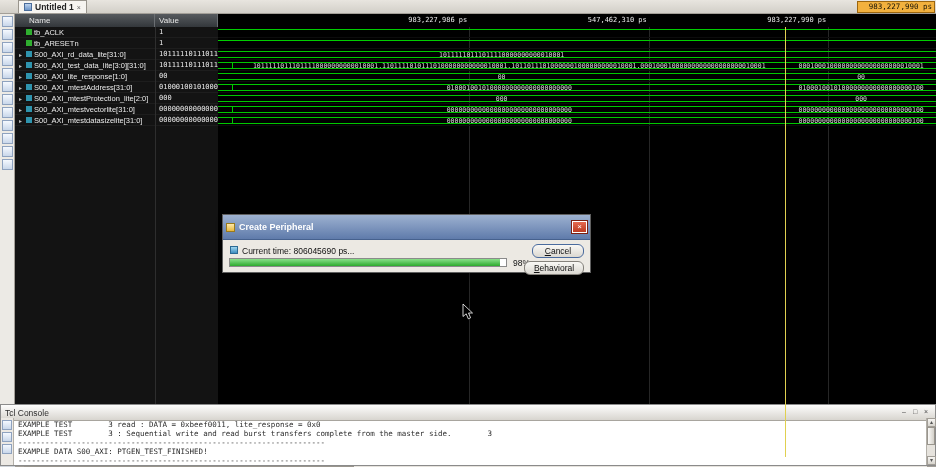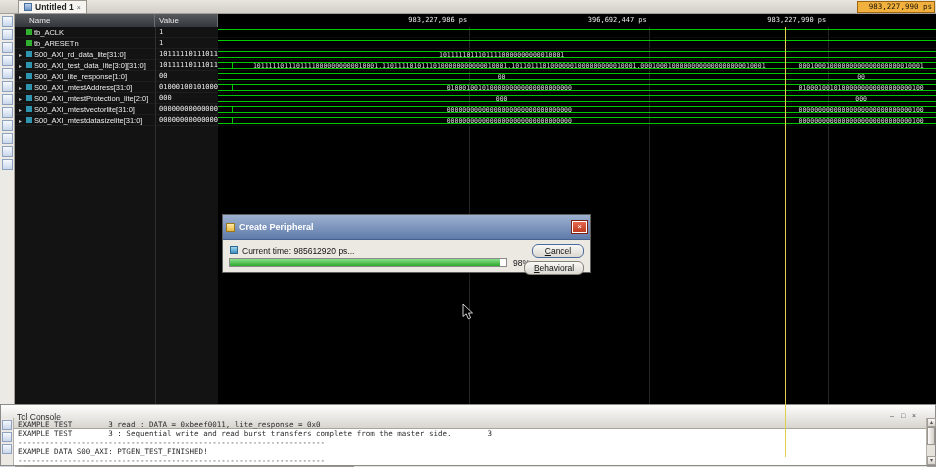--- a/index.html
+++ b/index.html
@@ -11,21 +11,21 @@
   #titlebar{position:absolute;left:0;top:0;width:936px;height:14px;background:linear-gradient(#a9b2bd,#86929f);border-bottom:1px solid #66707c;display:flex;align-items:center;padding-left:4px}
   #titlebar .t1{font-weight:bold;font-size:9px;color:#101010}
   #titlebar .t2{font-size:9px;margin-left:4px;color:#15181c}
   #title-close{position:absolute;right:2px;top:1px;width:16px;height:12px;background:linear-gradient(#e2614d,#af3124);border:1px solid #77170e;color:#fff;font-size:8px;line-height:10px;text-align:center}
   #main-toolbar{position:absolute;left:0;top:14px;width:936px;height:13px;background:linear-gradient(#f5f3ef,#ddDAD4);border-bottom:1px solid #b3b0a9;display:flex;align-items:center;gap:2px;padding-left:3px}
   .tb-icon{width:10px;height:10px;border:1px solid #93a0b4;background:linear-gradient(#eff4fb,#c6d4e8);flex:none}
   .tb-sep{width:1px;height:11px;background:#b3b0a9;margin:0 3px;flex:none}
 
   
   .panel{position:absolute;background:#fff;border:1px solid #8b8b8b}
-  .panel-hd{height:24px;background:linear-gradient(#fdfdfc,#d8d5cf);border-bottom:1px solid #a8a59e;display:flex;align-items:center;padding:0 16px}
+  .panel-hd{height:16px;background:linear-gradient(#fdfdfc,#d8d5cf);border-bottom:1px solid #a8a59e;display:flex;align-items:center;padding:0 4px}
   .panel-title{font-size:8.5px;color:#2e2e2e;white-space:nowrap}
   .win-btns{margin-left:auto;display:flex;gap:1px}
   .win-btn{width:10px;height:9px;font-size:7px;line-height:8px;text-align:center;color:#4a4a4a}
   .panel-tools{height:13px;background:#f1efea;border-bottom:1px solid #c3c0b9;display:flex;align-items:center;gap:2px;padding-left:2px}
   .mini-icon{width:10px;height:10px;border:1px solid #8ea2bf;background:linear-gradient(#f5f9ff,#c9d7ea);flex:none;font-size:6px;line-height:8px;text-align:center;color:#33507a}
   .cols{display:flex;height:11px;background:linear-gradient(#fafaf8,#e2e0da);border-bottom:1px solid #b6b3ac}
   .col{font-size:8px;color:#333;padding:1px 2px;border-right:1px solid #c5c2bb;overflow:hidden;white-space:nowrap;flex:none}
   .trow{display:flex;height:10px;align-items:center;font-size:8px;white-space:nowrap}
   .trow.obj{height:9.5px}
   .trow.sel{background:#3d6ab5;color:#fff}
@@ -390,21 +390,21 @@
           <div class="mini-icon wv"></div>
           <div class="mini-icon wv"></div>
           <div class="mini-icon wv"></div>
           <div class="mini-icon wv"></div>
         </div>
       <div class="whd" id="wave-nhd">Name</div>
       <div class="whd" id="wave-vhd">Value</div>
       <div id="ruler">
           <div class="rlabel" style="left: 35%;">983,227,986 ps</div>
           <div class="rtick" style="left: 35%;"></div>
-          <div class="rlabel" style="left: 60%;">396,692,447 ps</div>
+          <div class="rlabel" style="left: 60%;">547,462,310 ps</div>
           <div class="rtick" style="left: 60%;"></div>
           <div class="rlabel" style="left: 85%;">983,227,990 ps</div>
           <div class="rtick" style="left: 85%;"></div>
         </div>
       <div id="wave-names">
           <div class="wname">
             <span class="wexp"></span>
             <span class="wicon bit"></span>
             <span class="lbl">tb_ACLK</span>
           </div>
@@ -545,21 +545,21 @@
   </div>
 
   <div id="dialog">
     <div id="dlg-hd">
       <span id="dlg-icon"></span>
       <span id="dlg-title">Create Peripheral</span>
       <span id="dlg-close">×</span>
     </div>
     <div id="dlg-body">
       <span id="dlg-status-icon"></span>
-      <span id="dlg-status">Current time: 985612920 ps...</span>
+      <span id="dlg-status">Current time: 806045690 ps...</span>
       <div id="dlg-progress">
         <div id="dlg-fill" style="width: 98%;"></div>
       </div>
       <span id="dlg-pct">98%</span>
       <div class="btn" id="dlg-cancel">Cancel</div>
       <div class="btn" id="dlg-bg">Behavioral</div>
     </div>
   </div>
 
   <svg id="mouse-cursor" width="12" height="18" viewBox="0 0 12 18">

